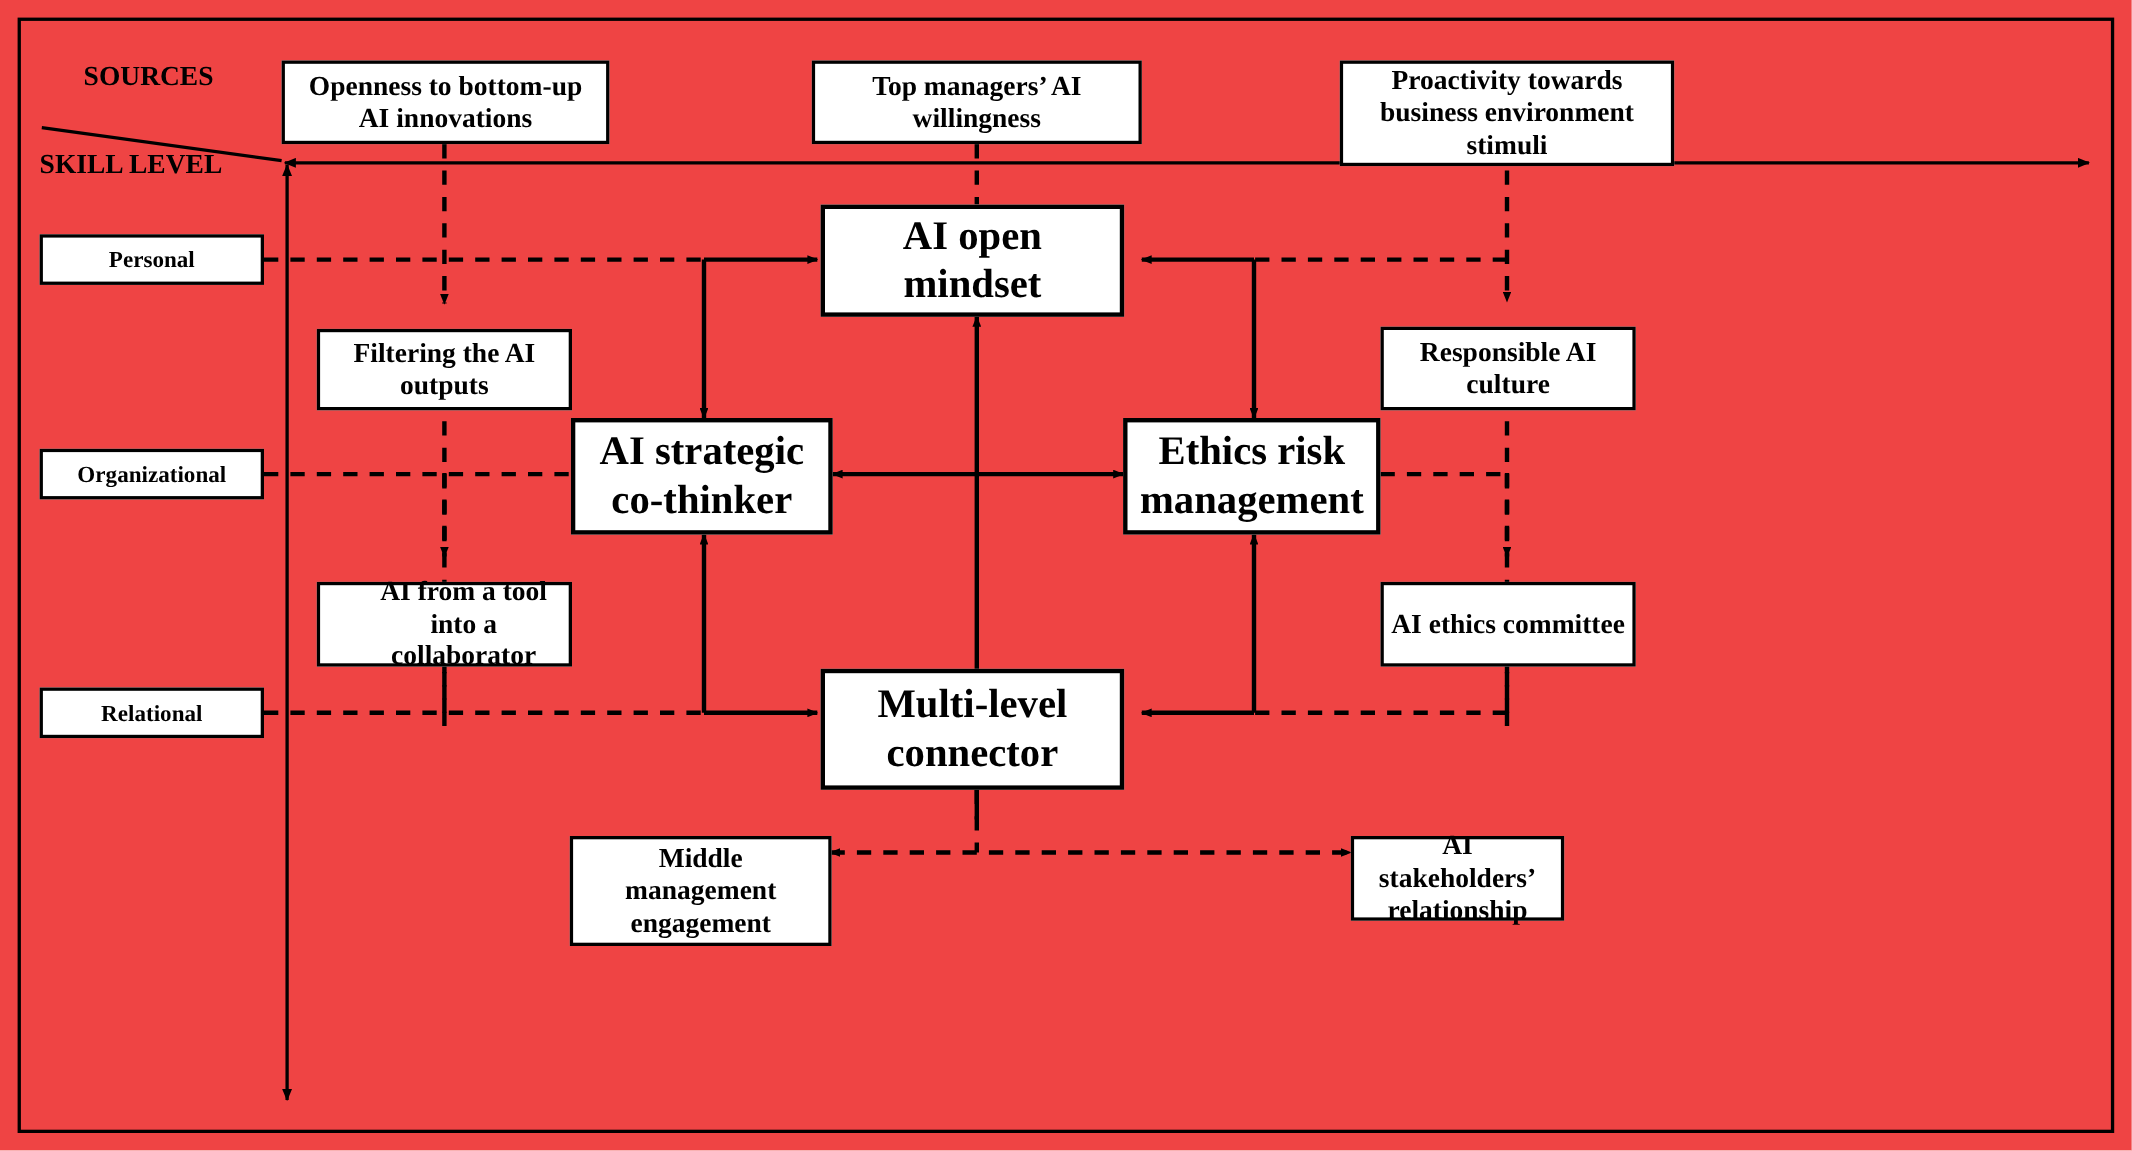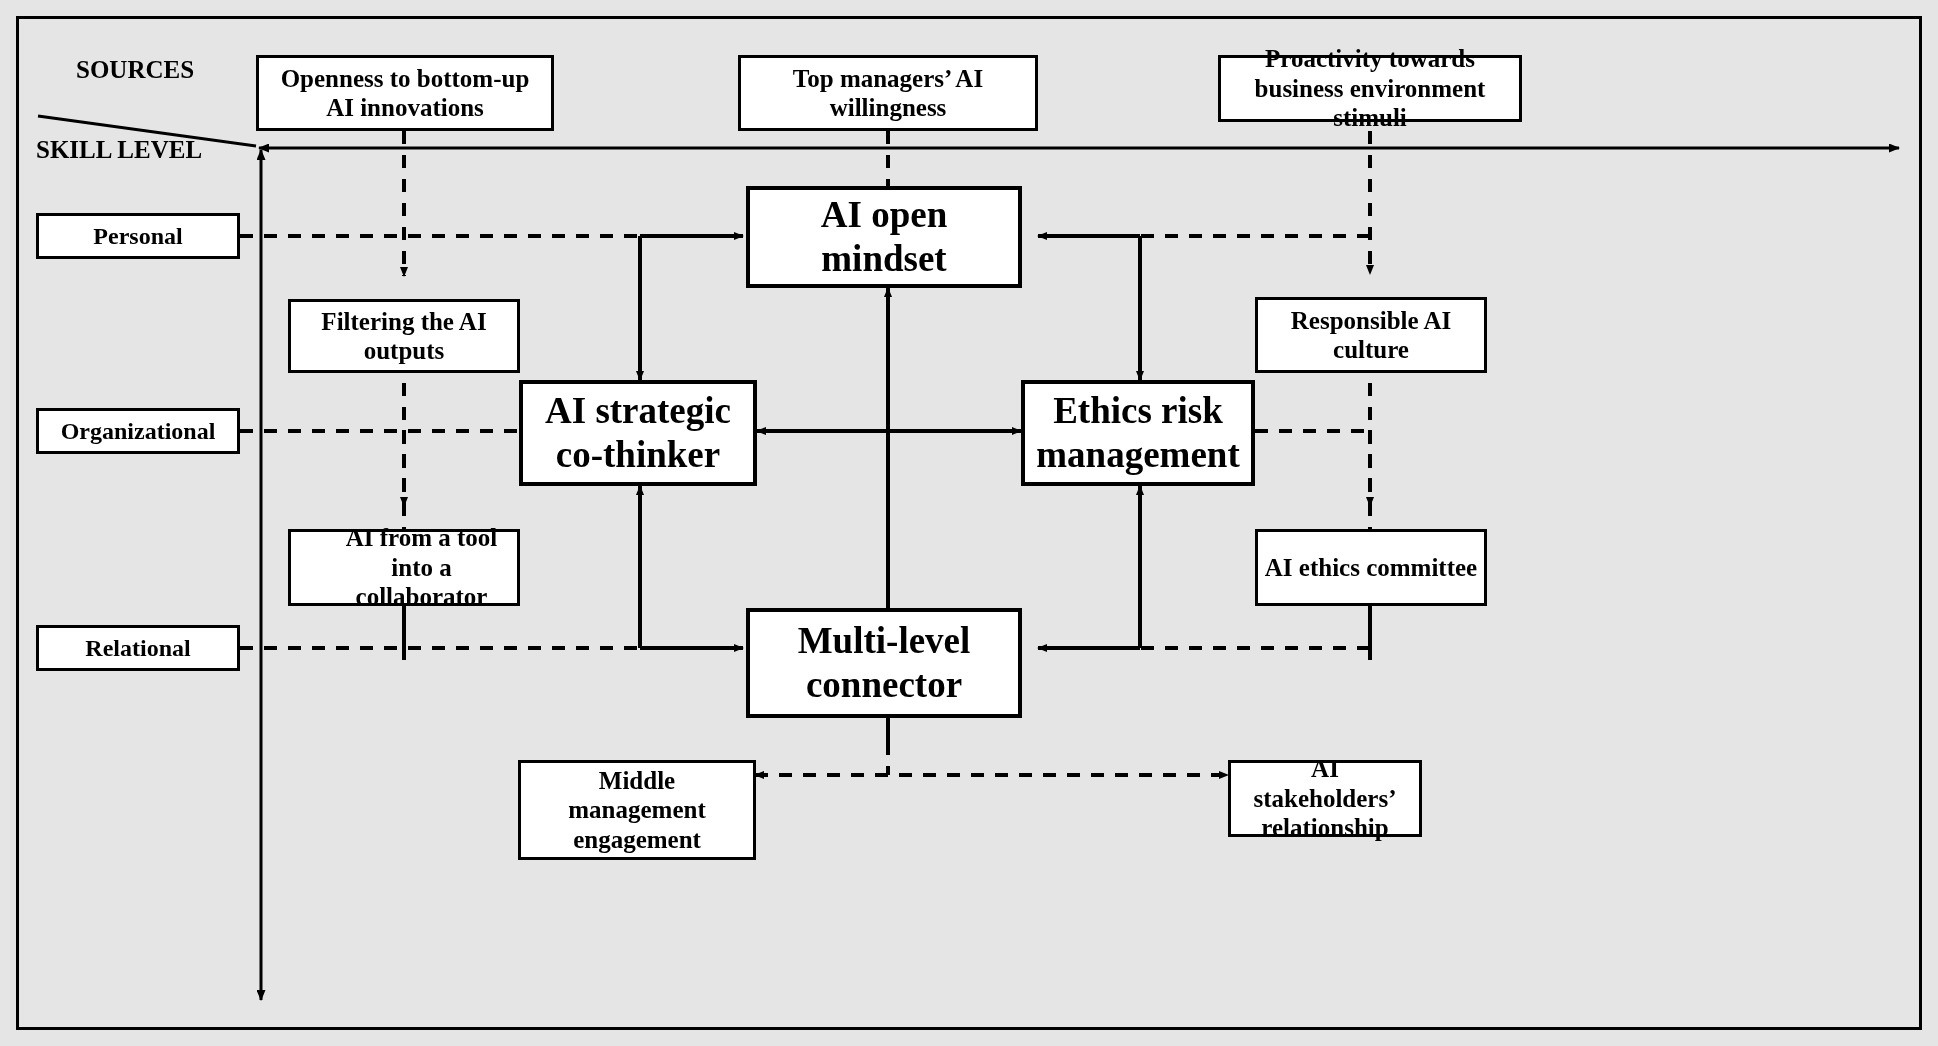--- a/index.html
+++ b/index.html
@@ -7,21 +7,21 @@
     padding: 0;
     background: #ffffff;
   }
   body {
     font-family: "Liberation Serif", "DejaVu Serif", serif;
   }
   #frame {
     position: relative;
     width: 1938px;
     height: 1046px;
-    background: #e5e5e5;
+    background: #ef4444;
     box-sizing: border-box;
   }
   #outer-border {
     position: absolute;
     left: 16px;
     top: 16px;
     width: 1906px;
     height: 1014px;
     border: 3px solid #000000;
     box-sizing: border-box;
@@ -42,21 +42,21 @@
     display: flex;
     align-items: center;
     justify-content: center;
     text-align: center;
     line-height: 1.18;
     font-weight: bold;
     color: #000000;
     padding: 2px 6px;
   }
   .src-box { font-size: 25px; border-width: 3px; }
-  .axis-label-box { font-size: 24px; border-width: 3px; }
+  .axis-label-box { font-size: 21px; border-width: 3px; }
   .small-node { font-size: 25px; border-width: 3px; margin-top: 23px; }
   .core-node { font-size: 37px; border-width: 4px; }
   .plain-label {
     position: absolute;
     font-weight: bold;
     font-size: 25px;
     color: #000000;
     white-space: nowrap;
   }
 </style>
@@ -136,21 +136,21 @@
 
   <div class="plain-label" style="left:76px; top:56px;">SOURCES</div>
   <div class="plain-label" style="left:36px; top:136px;">SKILL LEVEL</div>
 
   <div class="nodebox axis-label-box" style="left:36px; top:213px; width:204px; height:46px;">Personal</div>
   <div class="nodebox axis-label-box" style="left:36px; top:408px; width:204px; height:46px;">Organizational</div>
   <div class="nodebox axis-label-box" style="left:36px; top:625px; width:204px; height:46px;">Relational</div>
 
   <div class="nodebox src-box" style="left:256px; top:55px; width:298px; height:76px;">Openness to bottom-up AI innovations</div>
   <div class="nodebox src-box" style="left:738px; top:55px; width:300px; height:76px;">Top managers’ AI willingness</div>
-  <div class="nodebox src-box" style="left:1218px; top:55px; width:304px; height:67px;">Proactivity towards business environment stimuli</div>
+  <div class="nodebox src-box" style="left:1218px; top:55px; width:304px; height:96px;">Proactivity towards business environment stimuli</div>
 
   <div class="nodebox small-node" style="left:288px; top:276px; width:232px; height:74px;">Filtering the AI outputs</div>
   <div class="nodebox small-node" style="left:288px; top:506px; width:232px; height:77px;padding-left:41px;">AI from a tool into a collaborator</div>
   <div class="nodebox small-node" style="left:1255px; top:274px; width:232px; height:76px;">Responsible AI culture</div>
   <div class="nodebox small-node" style="left:1255px; top:506px; width:232px; height:77px;">AI ethics committee</div>
   <div class="nodebox small-node" style="left:518px; top:737px; width:238px; height:100px;">Middle management engagement</div>
   <div class="nodebox small-node" style="left:1228px; top:737px; width:194px; height:77px;">AI stakeholders’ relationship</div>
 
   <div class="nodebox core-node" style="left:746px; top:186px; width:276px; height:102px;">AI open mindset</div>
   <div class="nodebox core-node" style="left:519px; top:380px; width:238px; height:106px;">AI strategic co-thinker</div>

